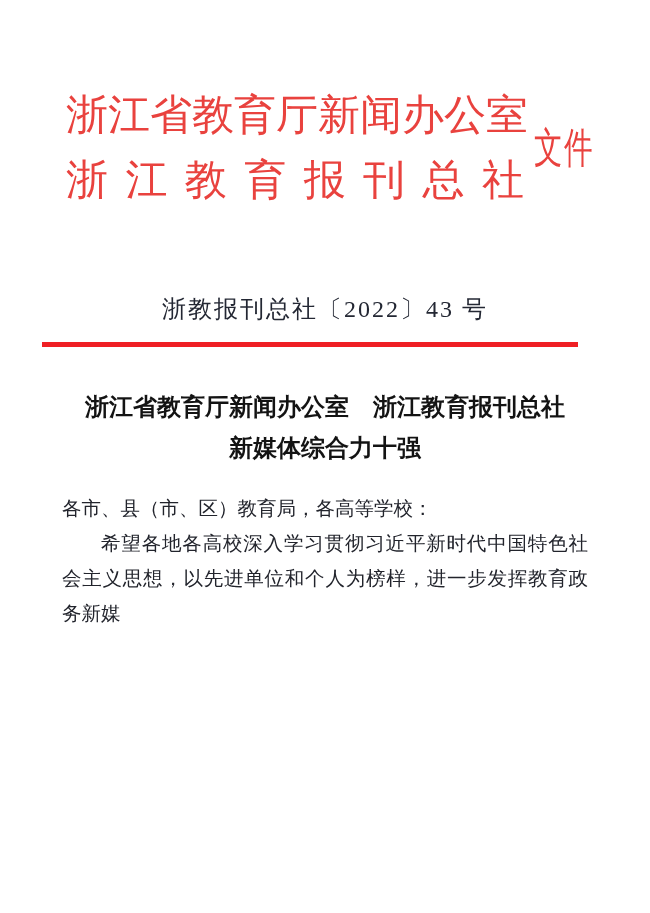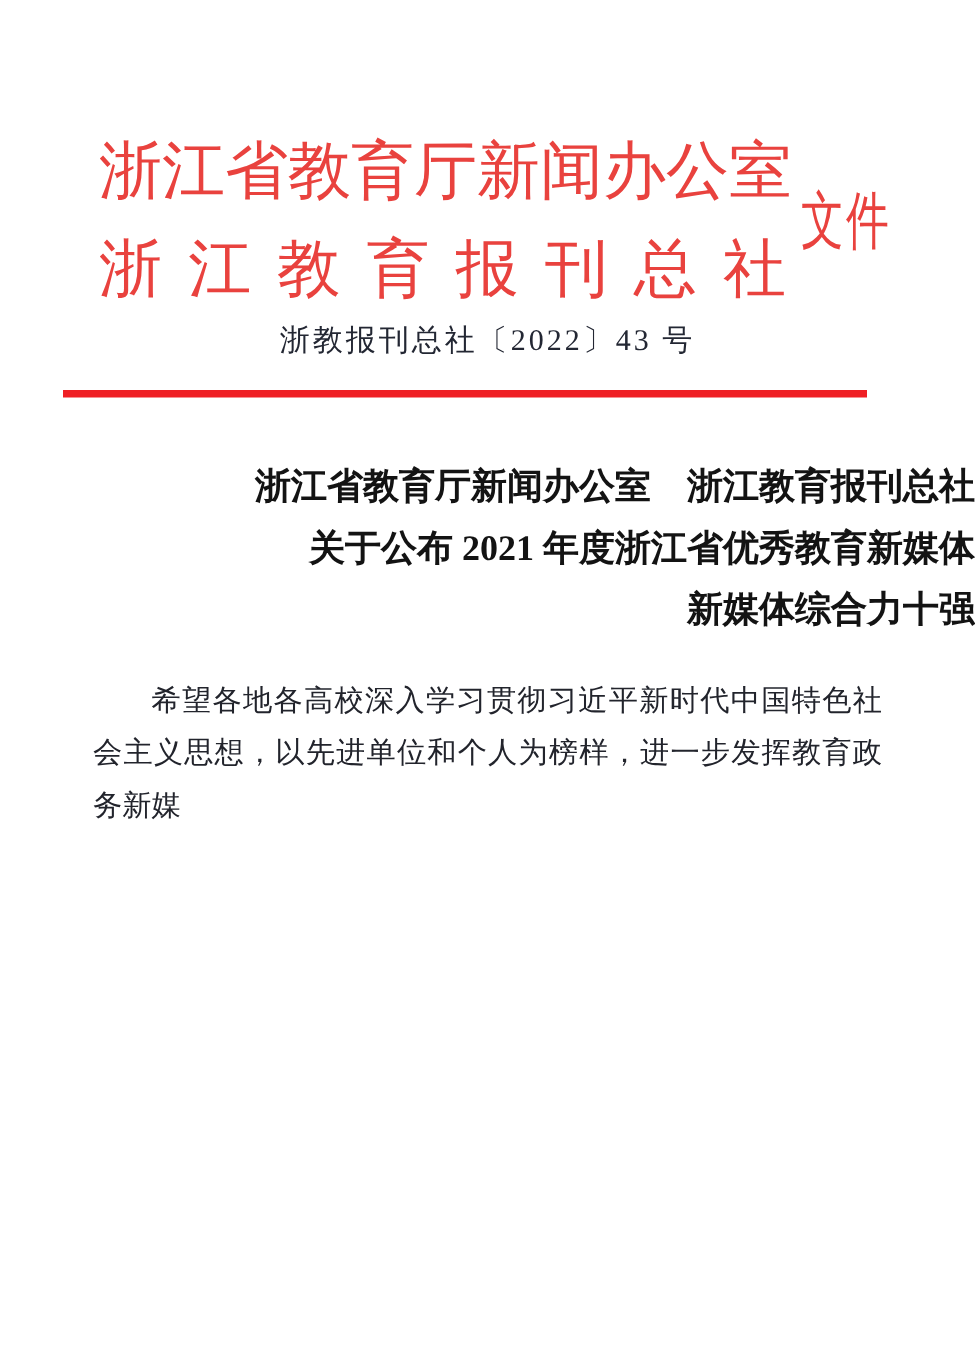--- a/index.html
+++ b/index.html
@@ -33,37 +33,38 @@
     font-size: 42px;
     line-height: 1;
     margin-left: 10px;
     letter-spacing: 2px;
     transform: scaleX(0.68);
     transform-origin: left center;
     white-space: nowrap;
   }
   
   .doc-number {
+    margin-top: 82px;
     text-align: center;
     color: #232733;
-    font-size: 20px;
+    font-size: 24px;
     line-height: 28px;
     letter-spacing: 2px;
   }
   
   .red-rule {
     margin: 19px 0 0 42px;
     width: 536px;
     height: 5px;
     background: #ef1f24;
   }
   
   .title {
     margin-top: 40px;
-    text-align: right;
+    text-align: center;
     color: #131313;
     font-weight: bold;
     font-size: 24px;
     line-height: 41px;
   }
   
   .body-text {
     margin: 22px 62px 0 62px;
     color: #22242c;
     font-size: 19.5px;
@@ -106,21 +107,21 @@
     </div>
     <div class="doc-type">文件</div>
   </div>
 
   <div class="doc-number">浙教报刊总社〔2022〕43 号</div>
 
   <div class="red-rule"></div>
 
   <div class="title">
     <div class="title-line">浙江省教育厅新闻办公室　浙江教育报刊总社</div>
-    <div class="title-line">关于公布 2021 年度浙江省优秀教育新媒体</div>
     <div class="title-line">新媒体综合力十强</div>
   </div>
 
   <div class="body-text">
+    <p class="salutation">各市、县（市、区）教育局，各高等学校：</p>
     <p class="para">希望各地各高校深入学习贯彻习近平新时代中国特色社会主义思想，以先进单位和个人为榜样，进一步发挥教育政务新媒</p>
   </div>
 
 </div>
 
 </body></html>

